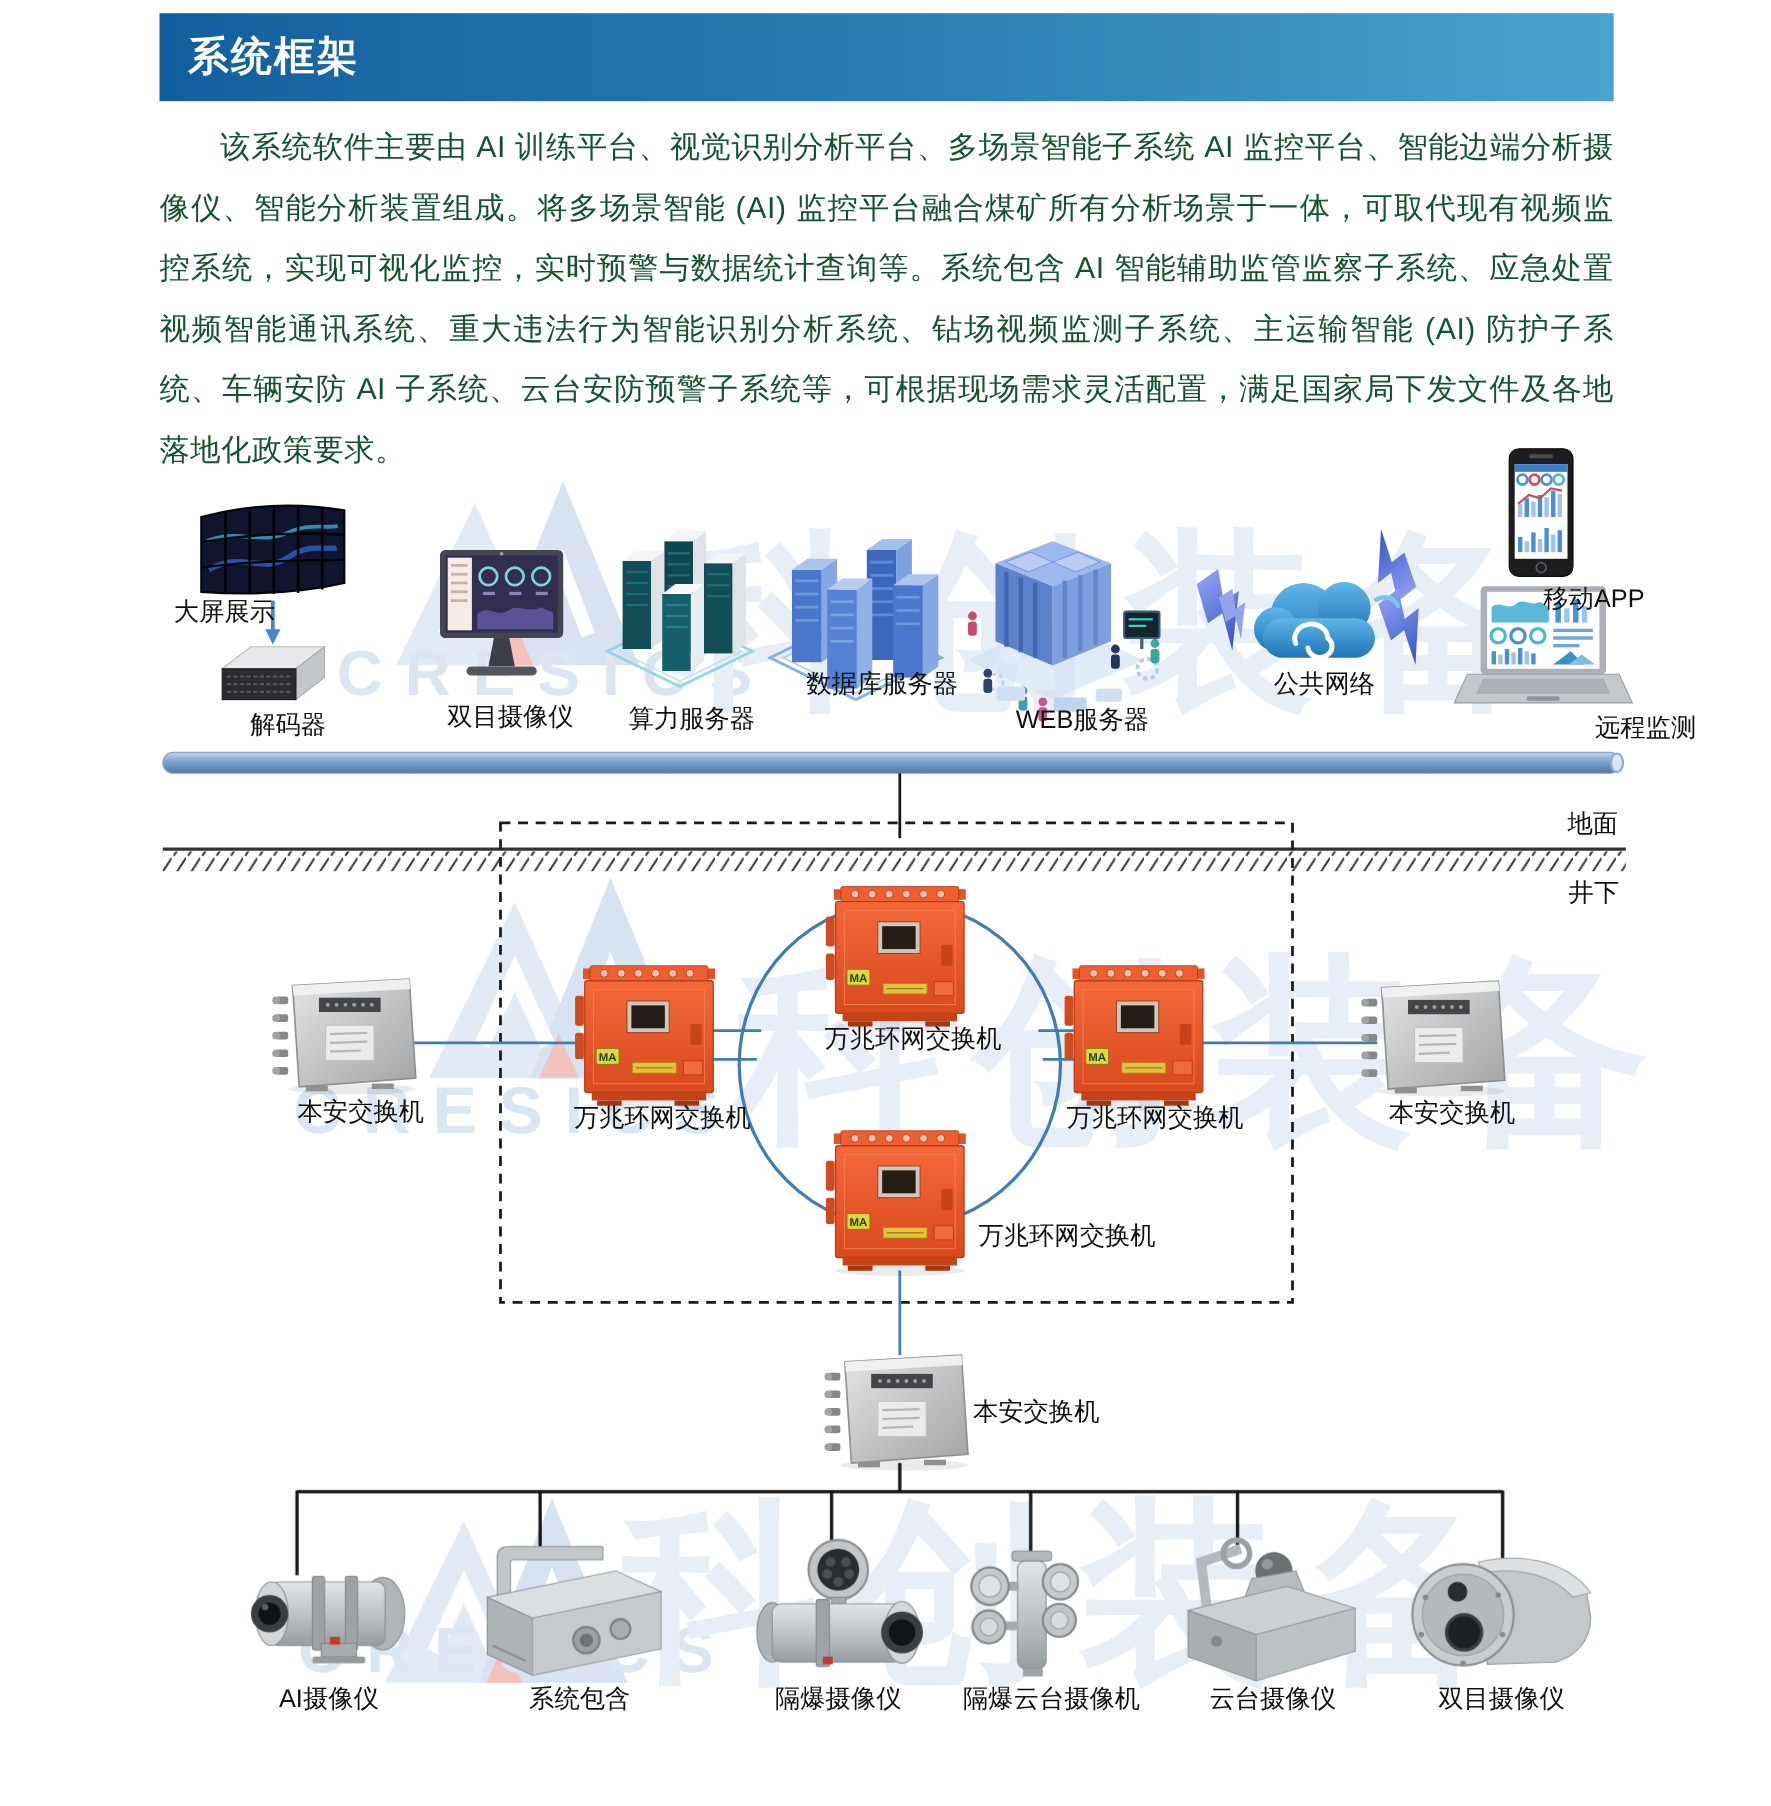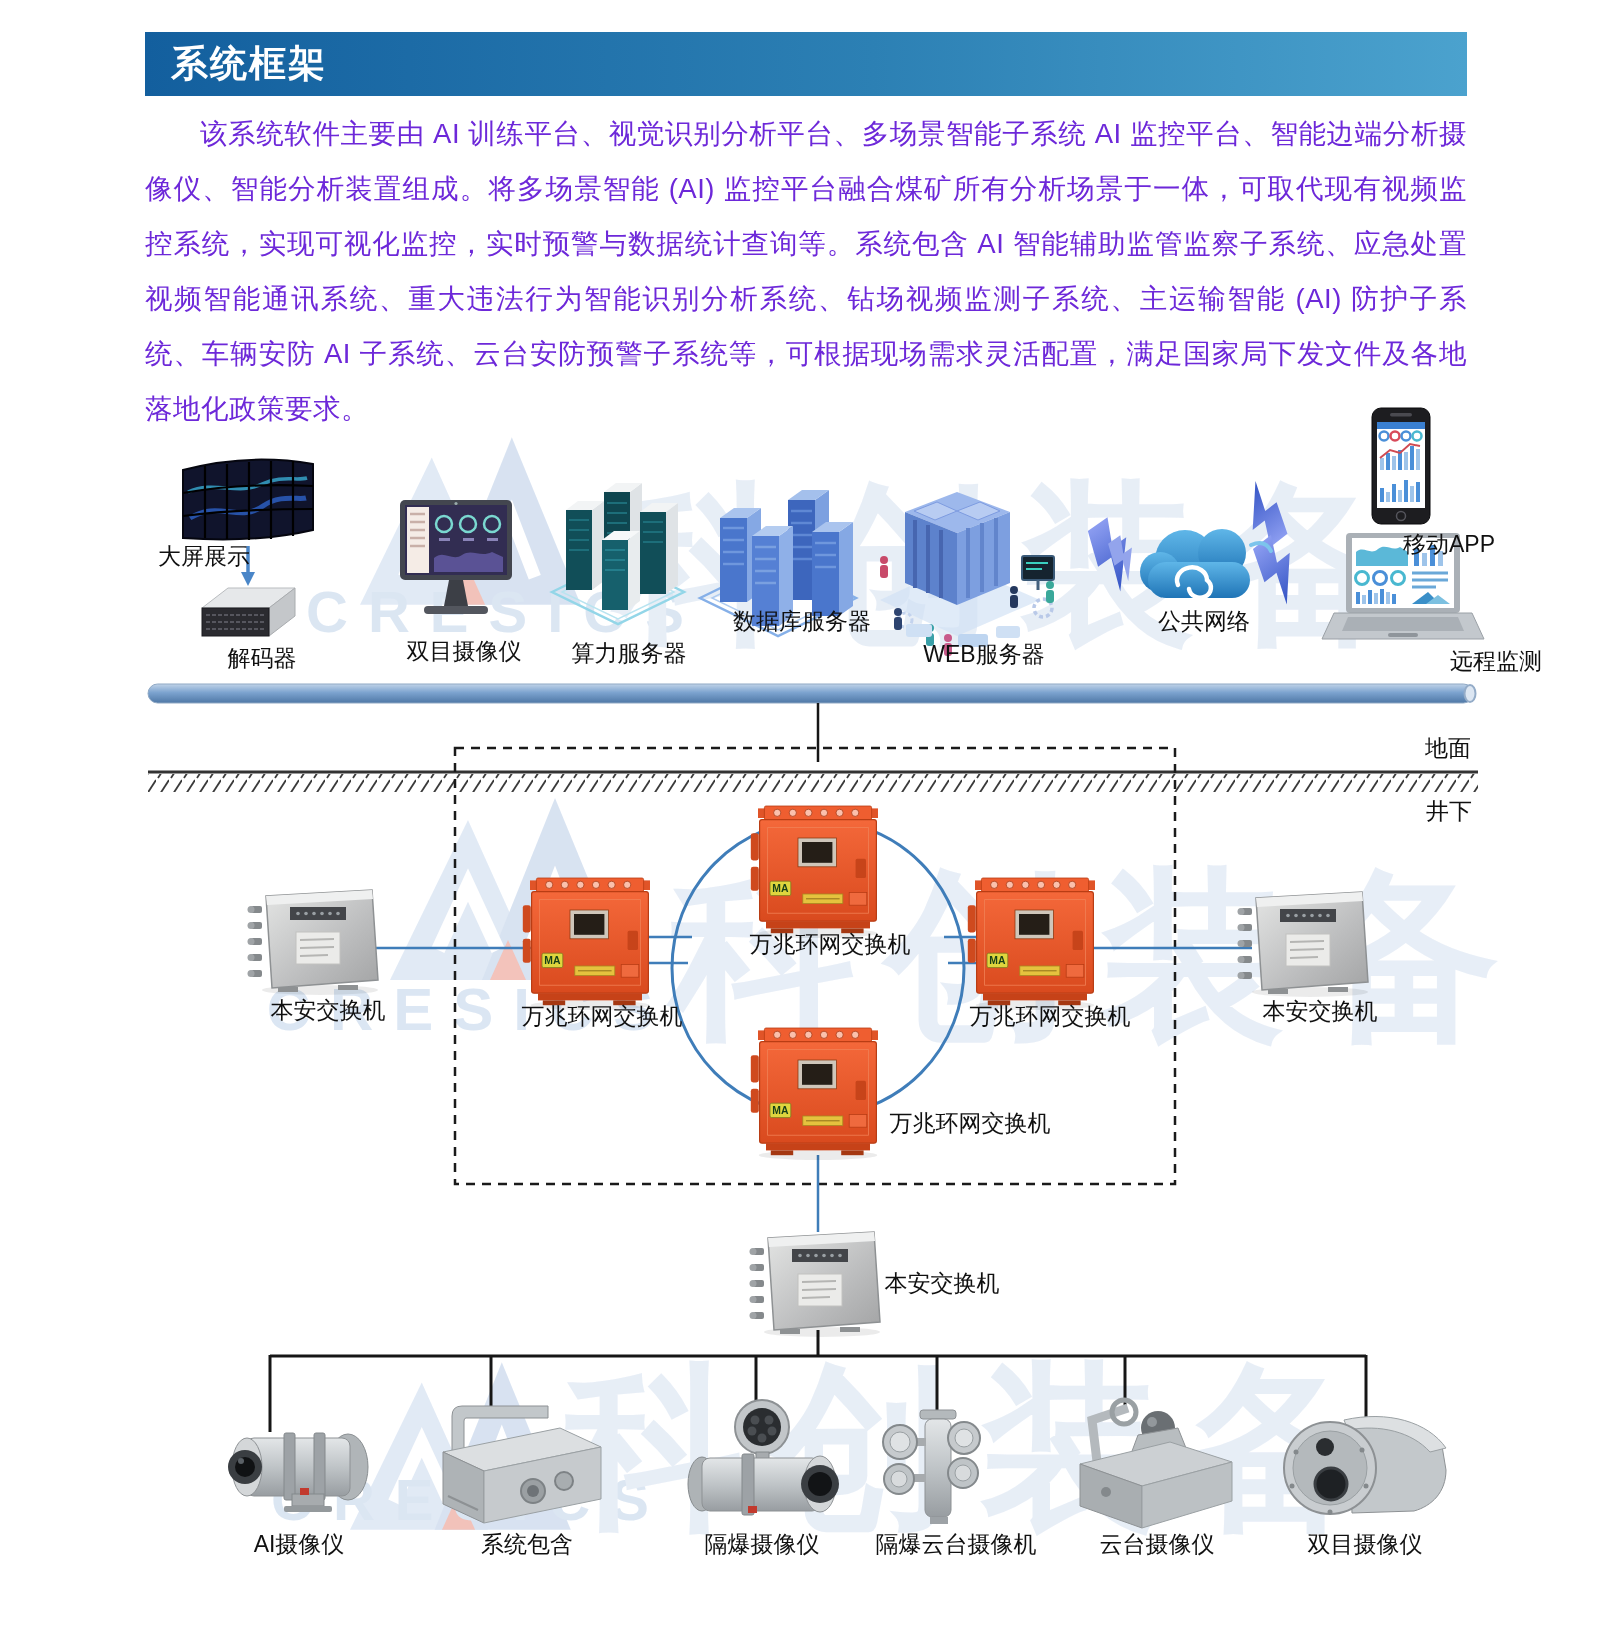--- a/index.html
+++ b/index.html
@@ -1,23 +1,23 @@
 <!DOCTYPE html>
 <html><head>
 <meta charset="utf-8">
 <style>
   html,body{margin:0;padding:0;background:#ffffff;}
   .page{position:relative;width:1610px;height:1642px;background:#fff;overflow:hidden;
         font-family:"Liberation Sans","DejaVu Sans",sans-serif;}
-  .header-bar{position:absolute;left:145px;top:32px;width:1322px;height:64px;
+  .header-bar{position:absolute;left:145px;top:12px;width:1322px;height:80px;
         background:linear-gradient(90deg,#135f9e 0%,#2c80b4 55%,#4ba2ce 100%);
         display:flex;align-items:center;text-align:center;}
   .header-bar .title{color:#ffffff;font-size:37px;font-weight:bold;padding-left:26px;letter-spacing:2px;}
   .intro{position:absolute;left:145px;top:106px;width:1322px;font-size:27.5px;line-height:55px;
-        color:#6d28d9;text-align:justify;text-indent:2em;letter-spacing:.5px;}
+        color:#14532d;text-align:justify;text-indent:2em;letter-spacing:.5px;}
   .diagram-svg{position:absolute;left:0;top:0;width:1610px;height:1642px;pointer-events:none;}
   .lbl{position:absolute;transform:translateX(-50%);font-size:23px;color:#101010;white-space:nowrap;margin-left:12px;}
 </style>
 </head>
 <body>
 
 <div class="page">
 
 <svg class="diagram-svg" viewBox="0 0 1610 1642" width="1610" height="1642" xmlns="http://www.w3.org/2000/svg">
   <defs>

